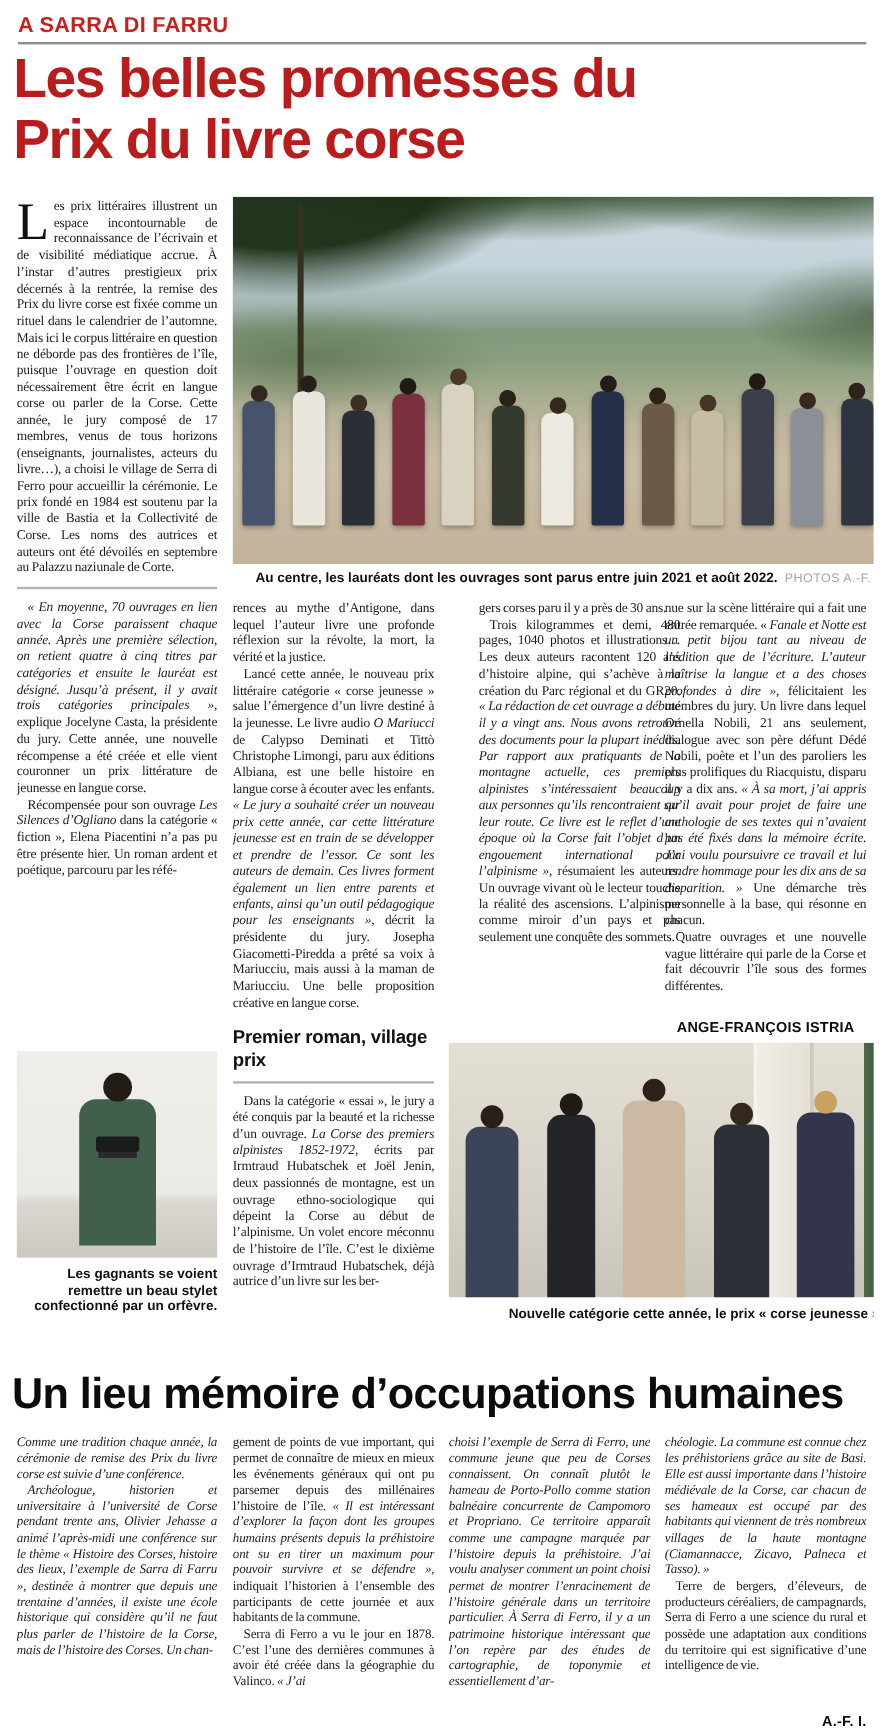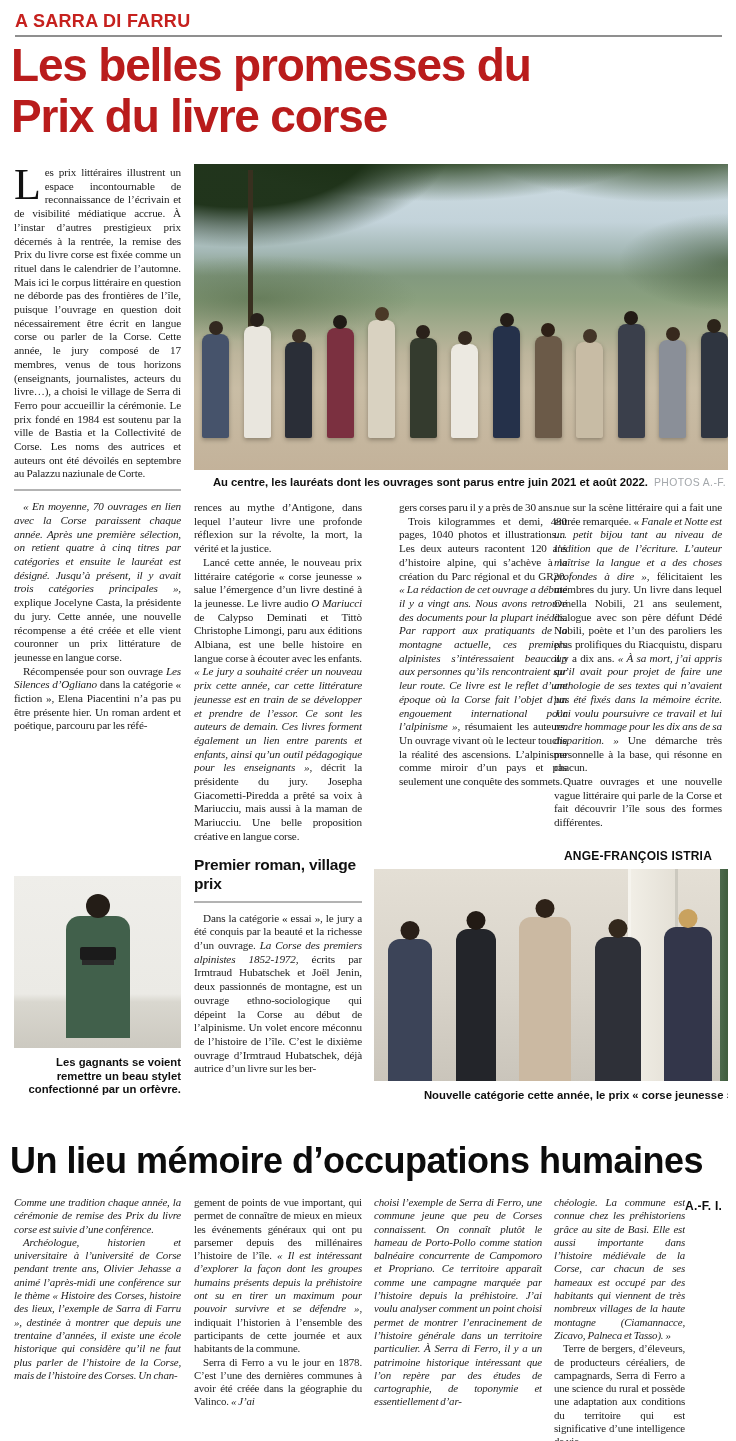--- a/index.html
+++ b/index.html
@@ -28,21 +28,21 @@
   .a1c2{left:194px;top:501px;width:168px;height:648px;}
   .a1c3{left:380px;top:501px;width:168px;height:362px;margin-left:19px;}
   .a1c4{left:554px;top:501px;width:168px;height:362px;display:flex;flex-direction:column;align-items:center;}
   .colflow{flex:1 1 auto;overflow:hidden;}
   .byline,.signature{font-family:"Liberation Sans",sans-serif;font-weight:bold;font-size:12px;
            text-align:right;color:#0d0d0d;padding-top:3px;flex:0 0 auto;letter-spacing:.2px;}
   .a2col p{font-size:10.9px;line-height:13.3px;}
   .a2c1{left:14px;top:1196px;width:167px;height:245px;font-style:italic;}
   .a2c2{left:194px;top:1196px;width:168px;height:245px;}
   .a2c3{left:374px;top:1196px;width:168px;height:245px;}
-  .a2c4{left:554px;top:1196px;width:168px;height:245px;display:flex;flex-direction:row;}
+  .a2c4{left:554px;top:1196px;width:168px;height:245px;display:flex;flex-direction:column;}
   
   .caption{position:absolute;font-family:"Liberation Sans",sans-serif;font-weight:bold;
            color:#101010;font-size:11.3px;line-height:13.6px;text-align:right;}
   .cap-main{left:194px;top:476px;width:542px;}
   .credit{color:#a3a7ab;font-weight:normal;font-size:10.4px;letter-spacing:.4px;padding-left:6px;}
   .cap-left{left:14px;top:1056px;width:167px;}
   .cap-second{left:374px;top:1089px;width:362px;}
   
   .photo{position:absolute;overflow:hidden;}
   .photo-main{left:194px;top:164px;width:542px;height:306px;

